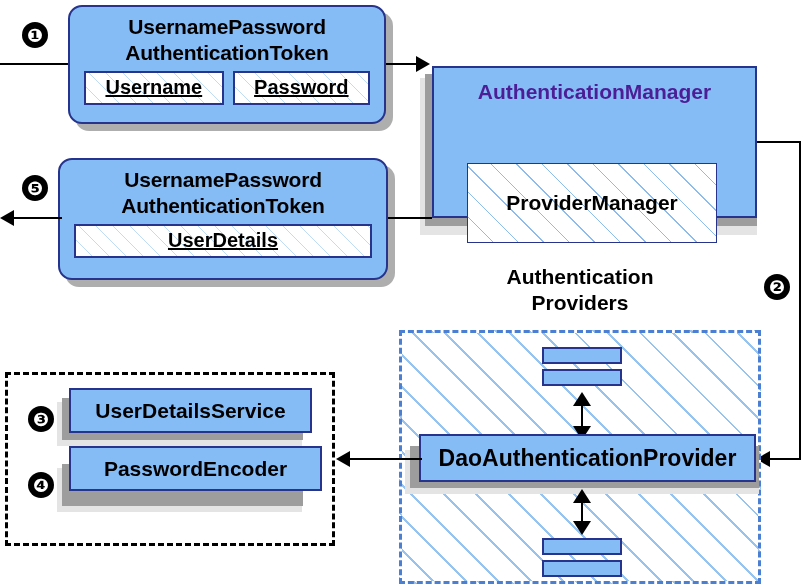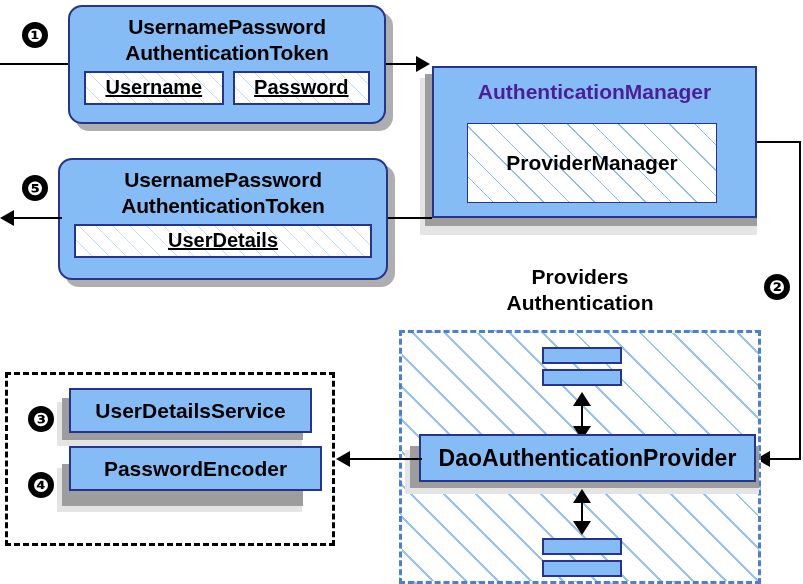--- a/index.html
+++ b/index.html
@@ -110,20 +110,21 @@
         rgba(255,255,255,0) 0px,
         rgba(255,255,255,0) 17px,
         rgba(120,175,235,0.85) 17px,
         rgba(120,175,235,0.85) 18px);
     display: flex;
     align-items: center;
     justify-content: center;
     font-size: 21px;
     font-weight: bold;
     color: #000000;
+    margin-top: 40px;
   }
 
   
   .providers-zone {
     position: absolute;
     border: 3px dashed #4a7fd4;
     box-sizing: border-box;
     background-color: #ffffff;
     background-image: repeating-linear-gradient(
         45deg,
@@ -264,22 +265,22 @@
   <div class="arrow-left" style="left:0px; top:210px;"></div>
 
   <div class="line-h" style="left:757px; top:141px; width:44px;"></div>
   <div class="line-v" style="left:799px; top:141px; height:318px;"></div>
   <div class="line-h" style="left:770px; top:458px; width:31px;"></div>
   <div class="arrow-left" style="left:756px; top:451px;"></div>
 
   <div class="badge" style="left:764px; top:274px;">❷</div>
 
   <div class="zone-title" style="left:460px; top:264px; width:240px;">
+    <div>Authentication</div>
     <div>Providers</div>
-    <div>Authentication</div>
   </div>
 
   <div class="providers-zone" style="left:399px; top:330px; width:362px; height:254px;">
   </div>
 
   <div class="mini-bar" style="left:542px; top:347px; width:80px; height:17px;"></div>
   <div class="mini-bar" style="left:542px; top:369px; width:80px; height:17px;"></div>
 
   <div class="arrow-up" style="left:573px; top:392px;"></div>
   <div class="line-v" style="left:581px; top:400px; height:30px;"></div>

